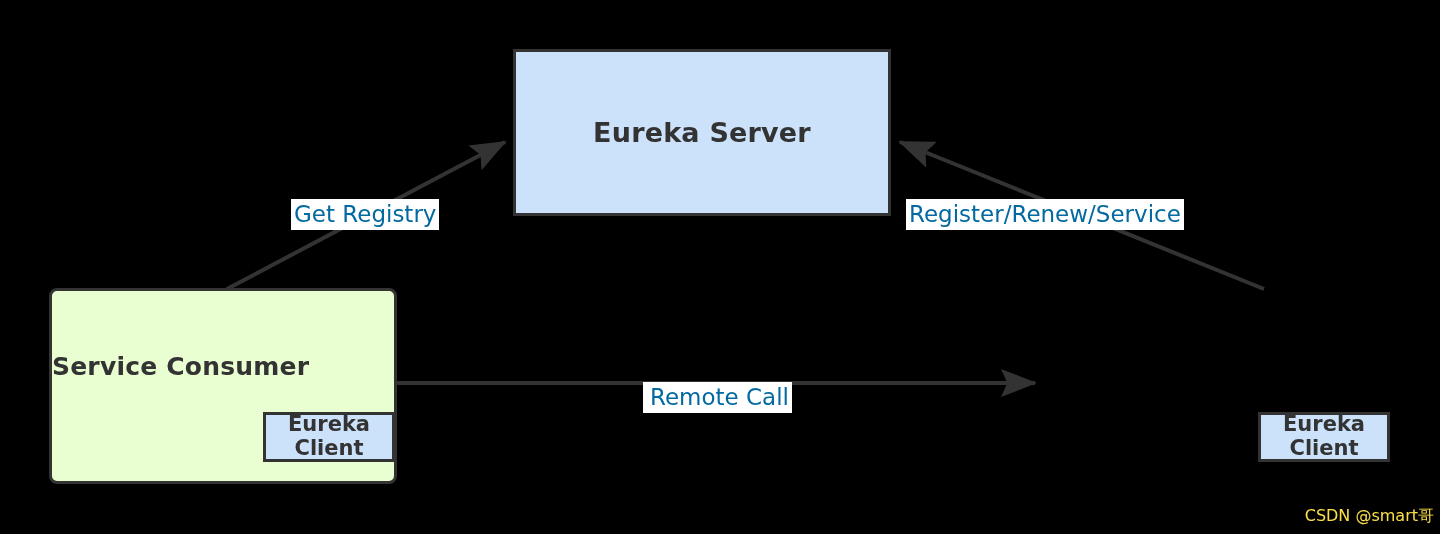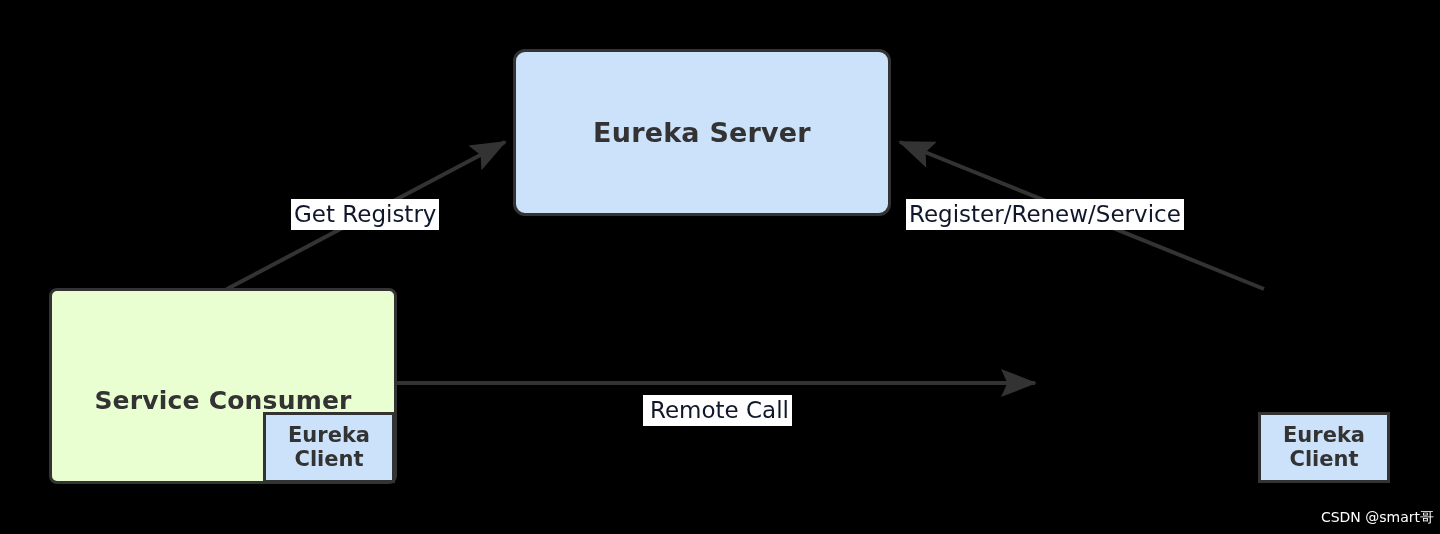--- a/index.html
+++ b/index.html
@@ -35,88 +35,87 @@
     letter-spacing: .2px;
   }
 
   .node-server {
     left: 513px;
     top: 49px;
     width: 378px;
     height: 167px;
     background: #cce1fa;
     border: 3px solid #333333;
-    border-radius: 12px;
+    border-radius: 0;
     font-size: 27px;
   }
 
   .node-service {
     width: 348px;
     height: 196px;
     background: #e9ffd2;
     border: 3px solid #333333;
     border-radius: 8px;
     font-size: 25px;
   }
   .node-consumer { left: 49px;   top: 288px; }
   .node-provider { left: 1043px; top: 288px; }
 
   .node-service .node-title {
     position: absolute;
     left: 0;
     right: 0;
     top: 62px;
-    text-align: center;
+    text-align: left;
     line-height: 1.1;
-    margin-top: 34px;
   }
 
   
   .client-box {
     position: absolute;
     box-sizing: border-box;
     width: 132px;
-    height: 71px;
+    height: 50px;
     background: #cce1fa;
     border: 3px solid #333333;
     color: #333333;
     font-weight: bold;
     font-size: 21px;
     line-height: 1.12;
     text-align: center;
     display: flex;
     flex-direction: column;
     align-items: center;
     justify-content: center;
   }
   .client-left  { left: 263px;  top: 412px; }
   .client-right { left: 1258px; top: 412px; }
 
   
   .edge-label {
     position: absolute;
     background: #ffffff;
-    color: #0f172a;
+    color: #0369a1;
     font-size: 23px;
     font-weight: normal;
     line-height: 1.25;
     padding: 1px 3px;
     white-space: nowrap;
   }
   .label-get-registry { left: 291px;  top: 199px; }
   .label-register     { left: 906px;  top: 199px; }
-  .label-remote-call  { left: 643px;  top: 395px; padding-left: 7px; }
+  .label-remote-call  { left: 643px;  top: 382px; padding-left: 7px; }
 
   
   .watermark {
     position: absolute;
     right: 6px;
     bottom: 7px;
-    color: #ffffff;
-    font-size: 14px;
+    color: #fde047;
+    font-size: 16px;
     font-weight: normal;
     white-space: nowrap;
   }
 </style>
 </head>
 <body>
 
 <div id="canvas">
 
   <svg id="edges" viewBox="0 0 1440 534" xmlns="http://www.w3.org/2000/svg">

